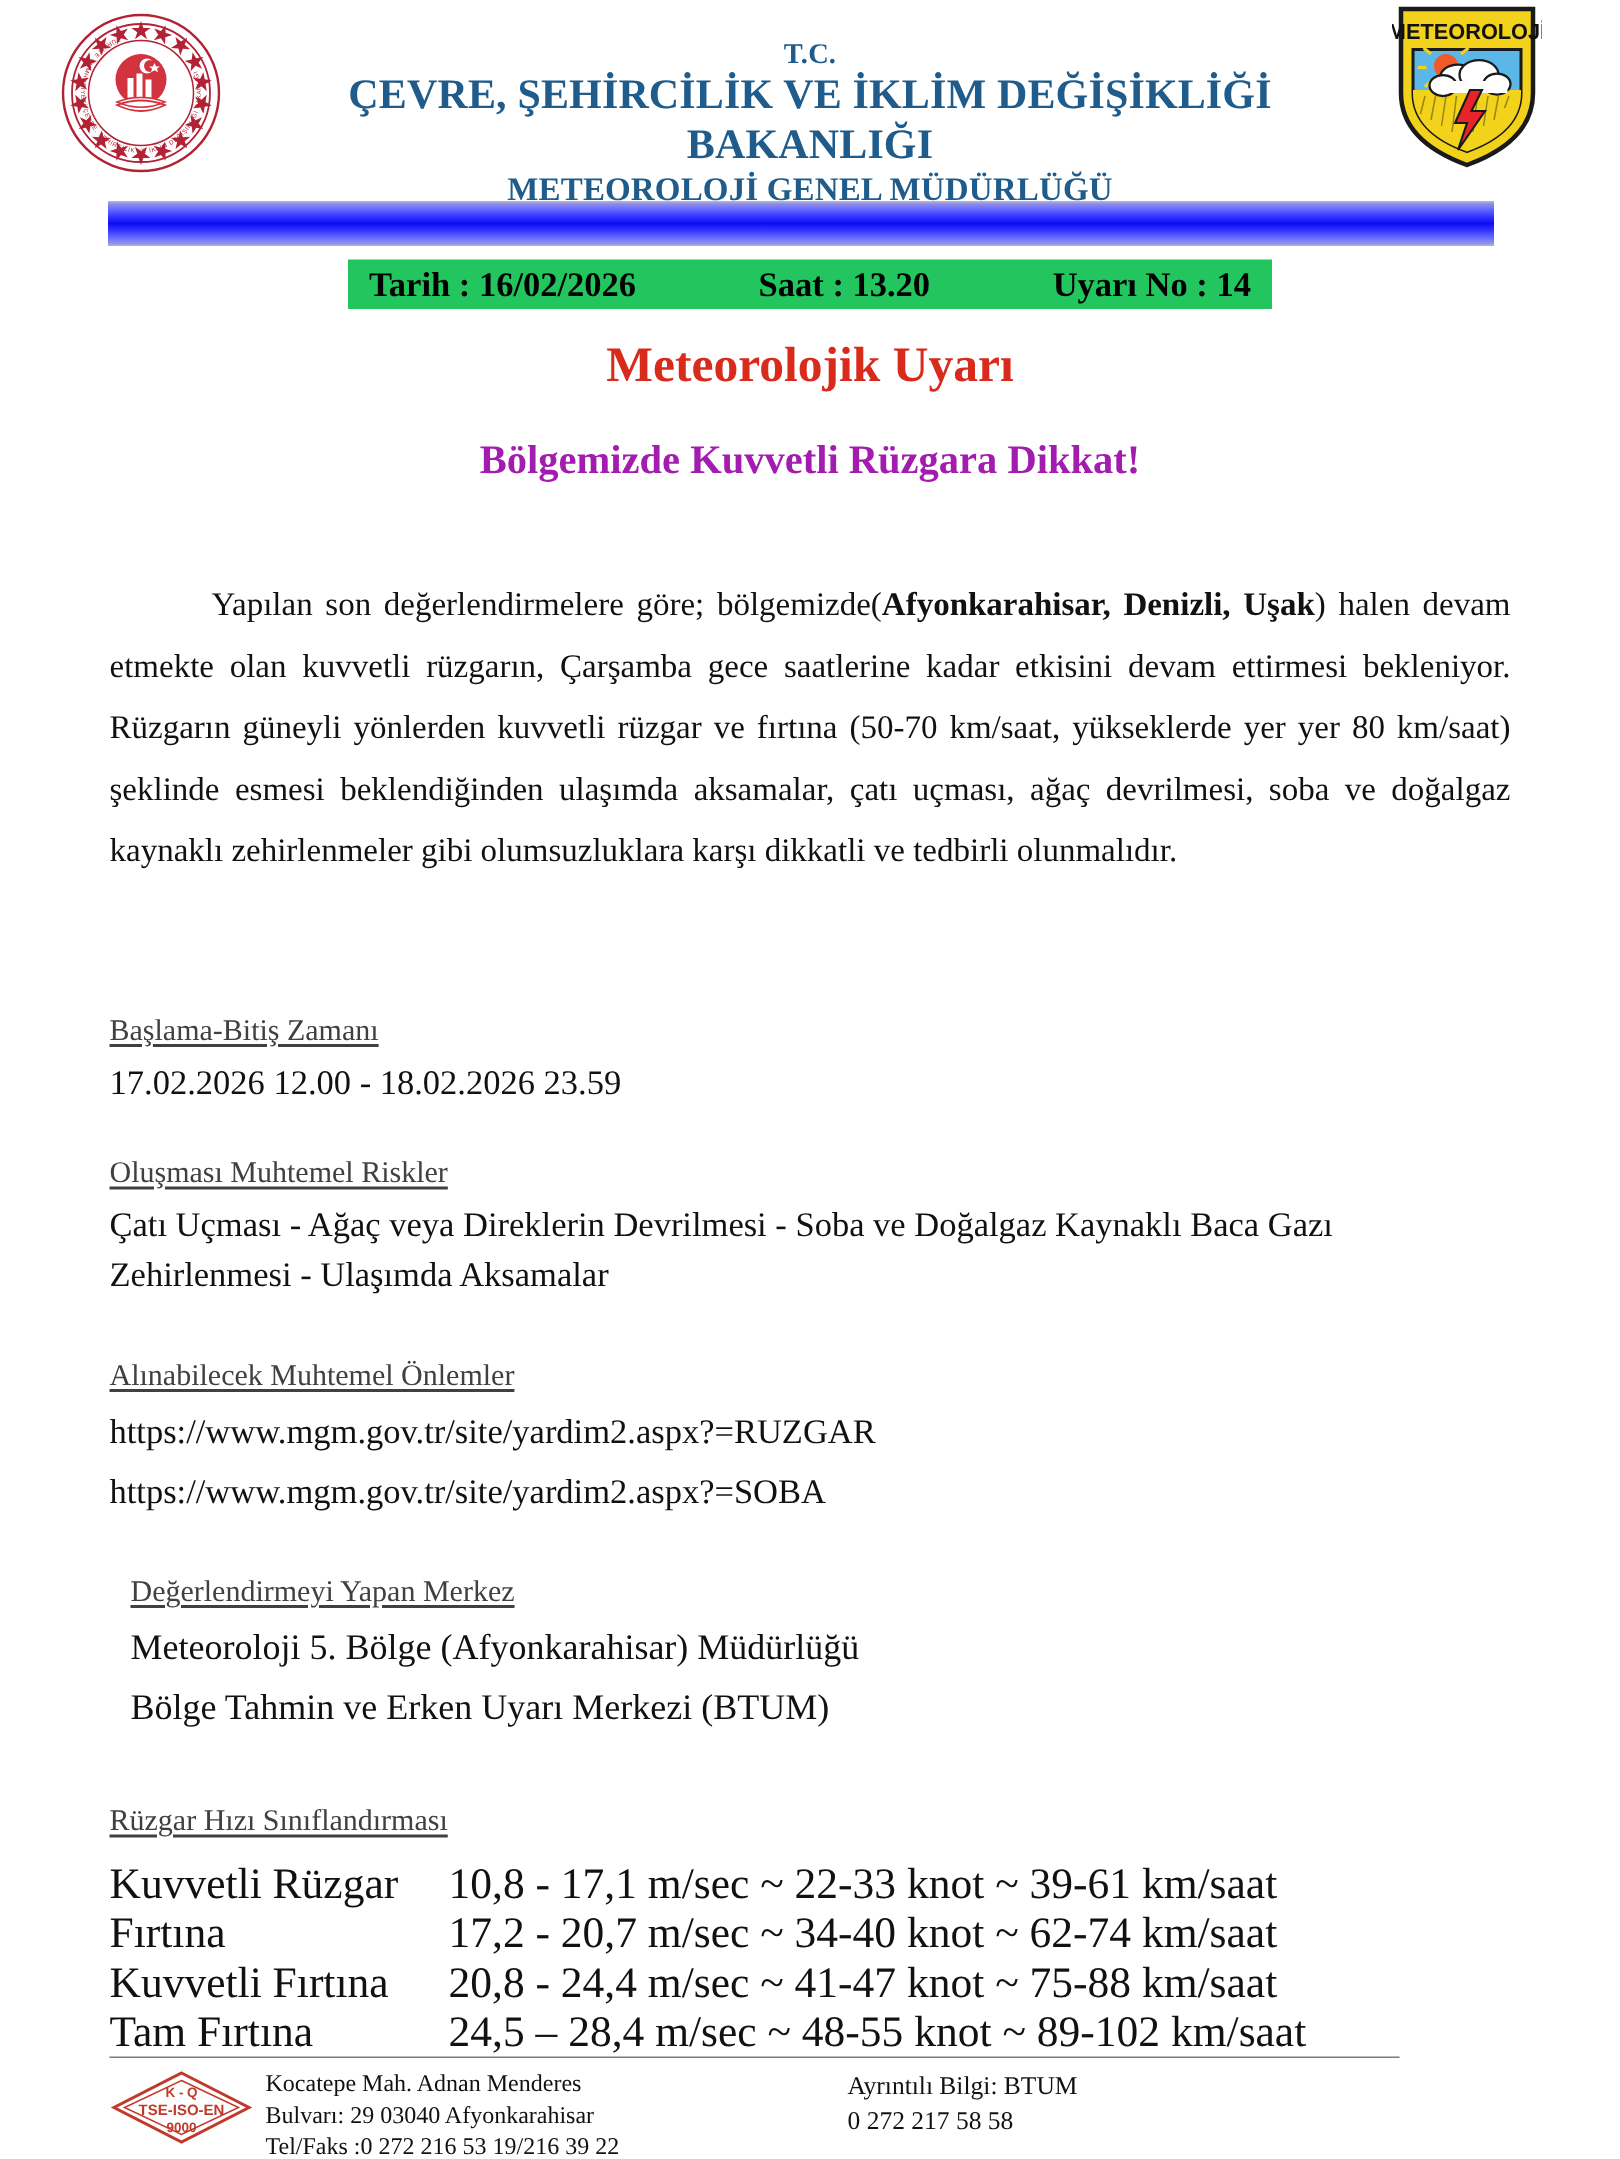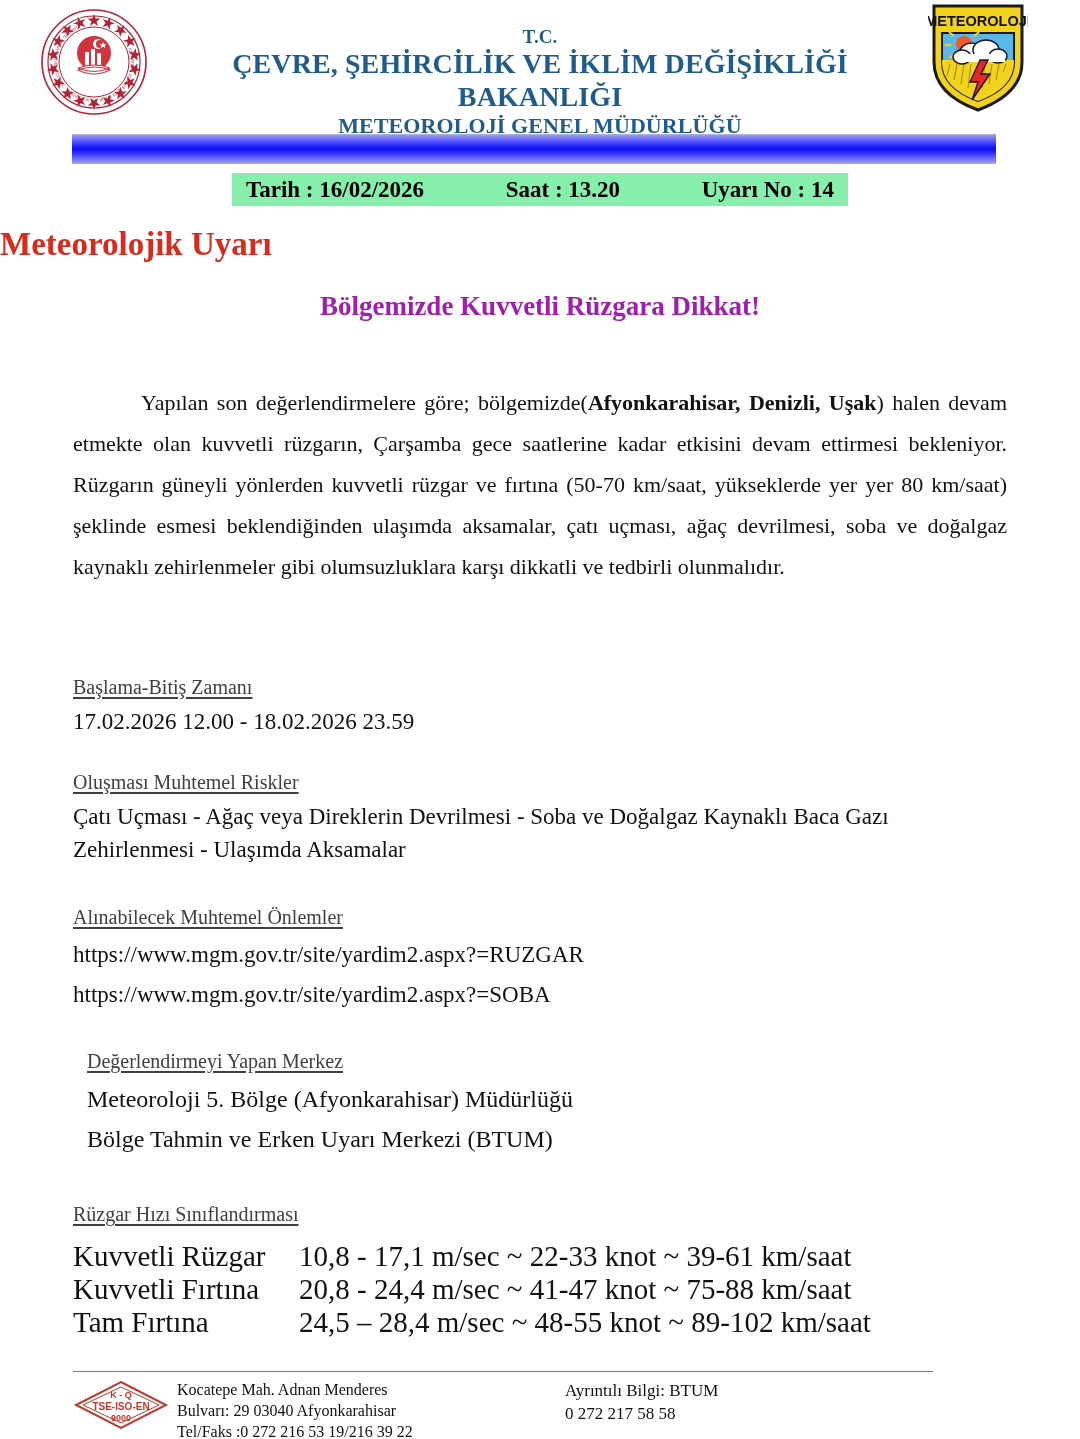--- a/index.html
+++ b/index.html
@@ -75,37 +75,38 @@
         #b5b5c9 100%);
   }
 
   
   .date-bar {
     position: absolute;
     left: 232px;
     top: 173px;
     width: 616px;
     height: 33px;
-    background: #86efac;
+    background: #22c55e;
     display: flex;
     align-items: center;
     justify-content: space-between;
     padding: 0 10px;
     box-sizing: border-box;
     font-weight: bold;
     font-size: 23px;
     white-space: nowrap;
   }
   .date-bar span { padding: 0 4px; }
 
   
   .main-title {
     position: absolute;
     left: 0; right: 0;
     top: 226px;
+    text-align: center;
     color: #D92B1C;
     font-weight: bold;
     font-size: 33px;
   }
   .sub-title {
     position: absolute;
     left: 0; right: 0;
     top: 291px;
     text-align: center;
     color: #a21caf;
@@ -351,20 +352,24 @@
 
 <div class="section sec-wind">
   <div class="sec-head">Rüzgar Hızı Sınıflandırması</div>
   <table class="wind-table">
     <tbody>
       <tr>
         <td class="cat">Kuvvetli Rüzgar</td>
         <td class="range">10,8 - 17,1 m/sec ~ 22-33 knot ~ 39-61 km/saat</td>
       </tr>
       <tr>
+        <td class="cat">Fırtına</td>
+        <td class="range">17,2 - 20,7 m/sec ~ 34-40 knot ~ 62-74 km/saat</td>
+      </tr>
+      <tr>
         <td class="cat">Kuvvetli Fırtına</td>
         <td class="range">20,8 - 24,4 m/sec ~ 41-47 knot ~ 75-88 km/saat</td>
       </tr>
       <tr>
         <td class="cat">Tam Fırtına</td>
         <td class="range">24,5 – 28,4 m/sec ~ 48-55 knot ~ 89-102 km/saat</td>
       </tr>
     </tbody>
   </table>
 </div>

